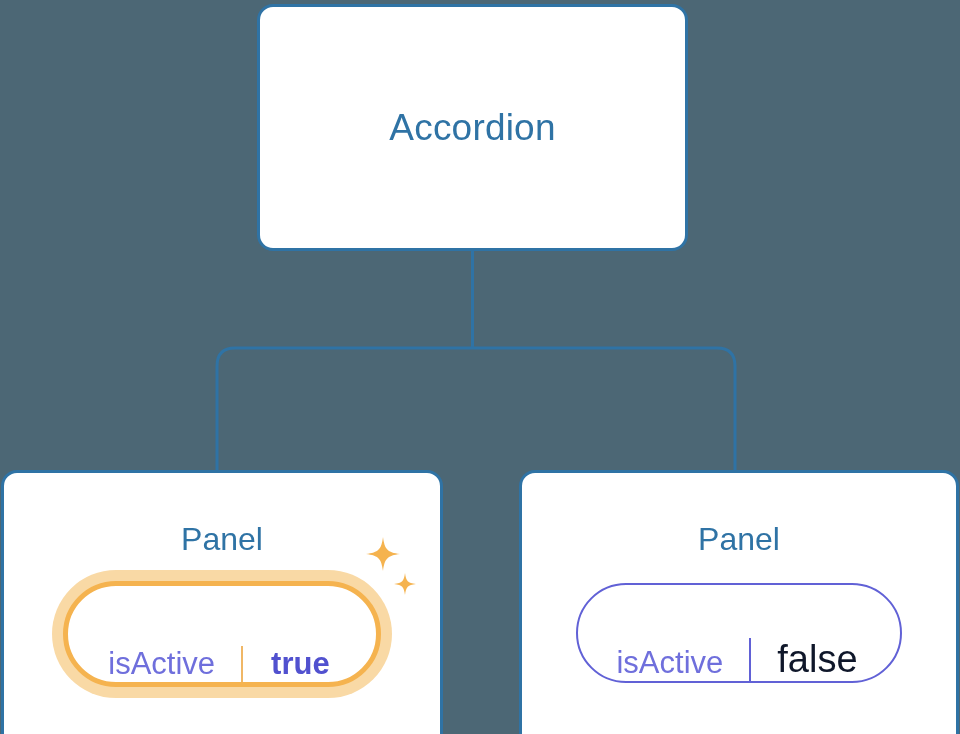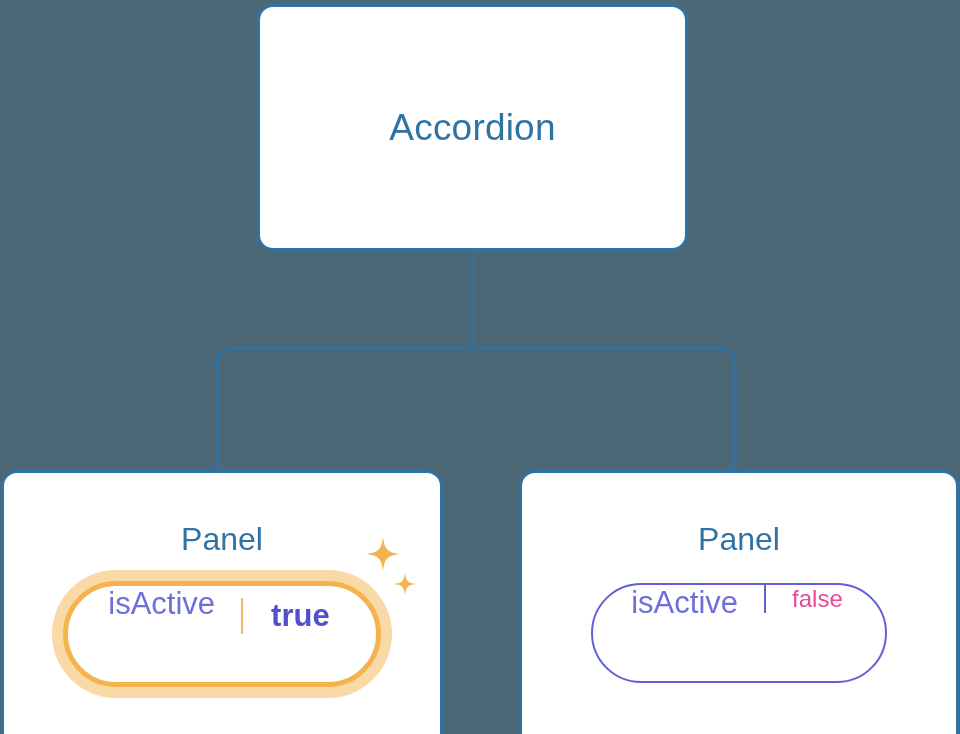--- a/index.html
+++ b/index.html
@@ -83,21 +83,21 @@
   }
 
   
   .pill-wrap {
     position: relative;
     margin: 0 auto;
     display: inline-block;
   }
   .pill {
     display: flex;
-    align-items: flex-start;
+    align-items: flex-end;
     background: #ffffff;
     border-radius: 999px;
     box-sizing: border-box;
     overflow: hidden;
   }
   .pill-cell {
     display: flex;
     align-items: center;
     justify-content: center;
     box-sizing: border-box;
@@ -108,22 +108,22 @@
   .pill--plain {
     border: 2px solid #6161d6;
     height: 100px;
   }
   .pill--plain .pill-key {
     color: #6f6fdc;
     font-size: 31px;
     padding: 0 26px 0 38px;
   }
   .pill--plain .pill-val {
-    color: #ec4899;
-    font-size: 24px;
+    color: #0f172a;
+    font-size: 38px;
     padding: 0 42px 0 26px;
     border-left: 2px solid #6161d6;
   }
 
   
   .pill--highlight {
     border: 5px solid #f5b34f;
     height: 106px;
     position: relative;
     z-index: 2;

